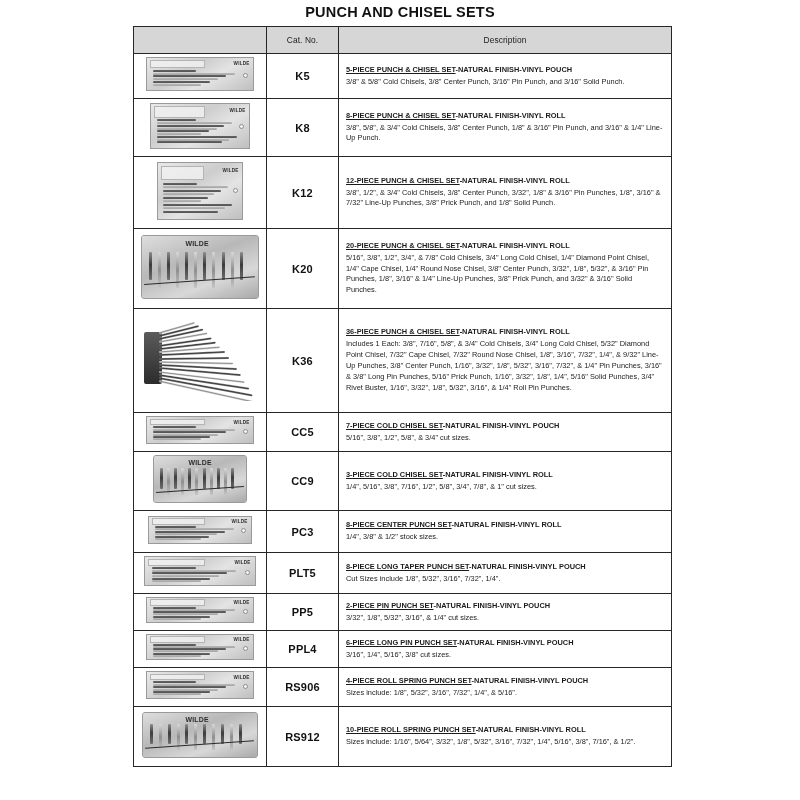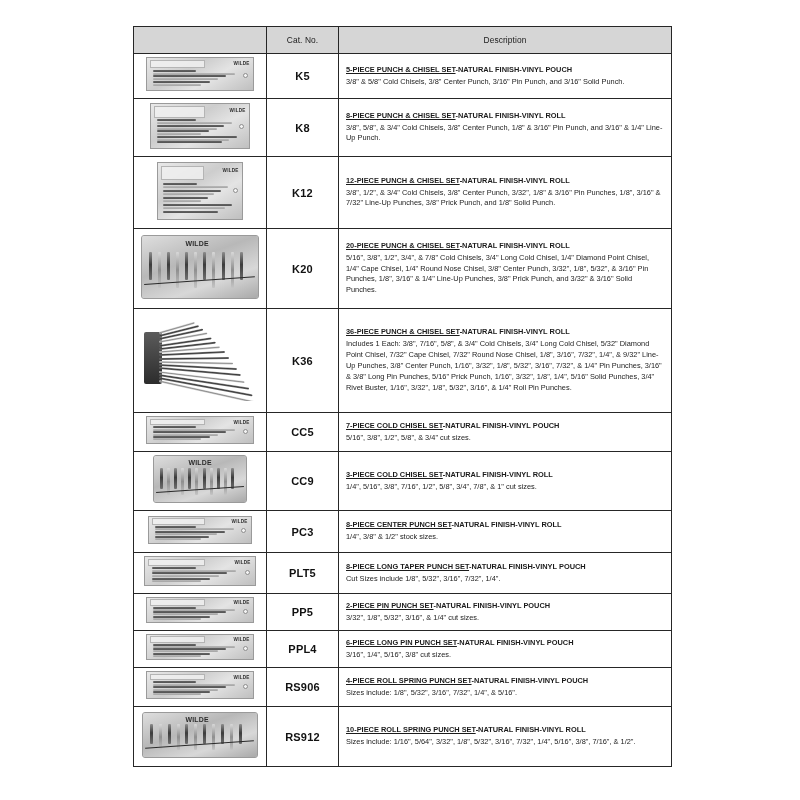--- a/index.html
+++ b/index.html
@@ -143,20 +143,21 @@
     width: 15%; height: 62%;
     background: linear-gradient(180deg,#5b5b5b,#2c2c2c);
     border-radius: 2px;
   }
 </style>
 </head>
 <body>
 
 <div id="page">
 
+  <div class="page-title">PUNCH AND CHISEL SETS</div>
 
   <table class="catalog-table">
     <colgroup>
       <col class="c-img">
         <col class="c-cat">
         <col class="c-desc">
     </colgroup>
     <thead>
       <tr>
         <th class="blank-head"></th>

